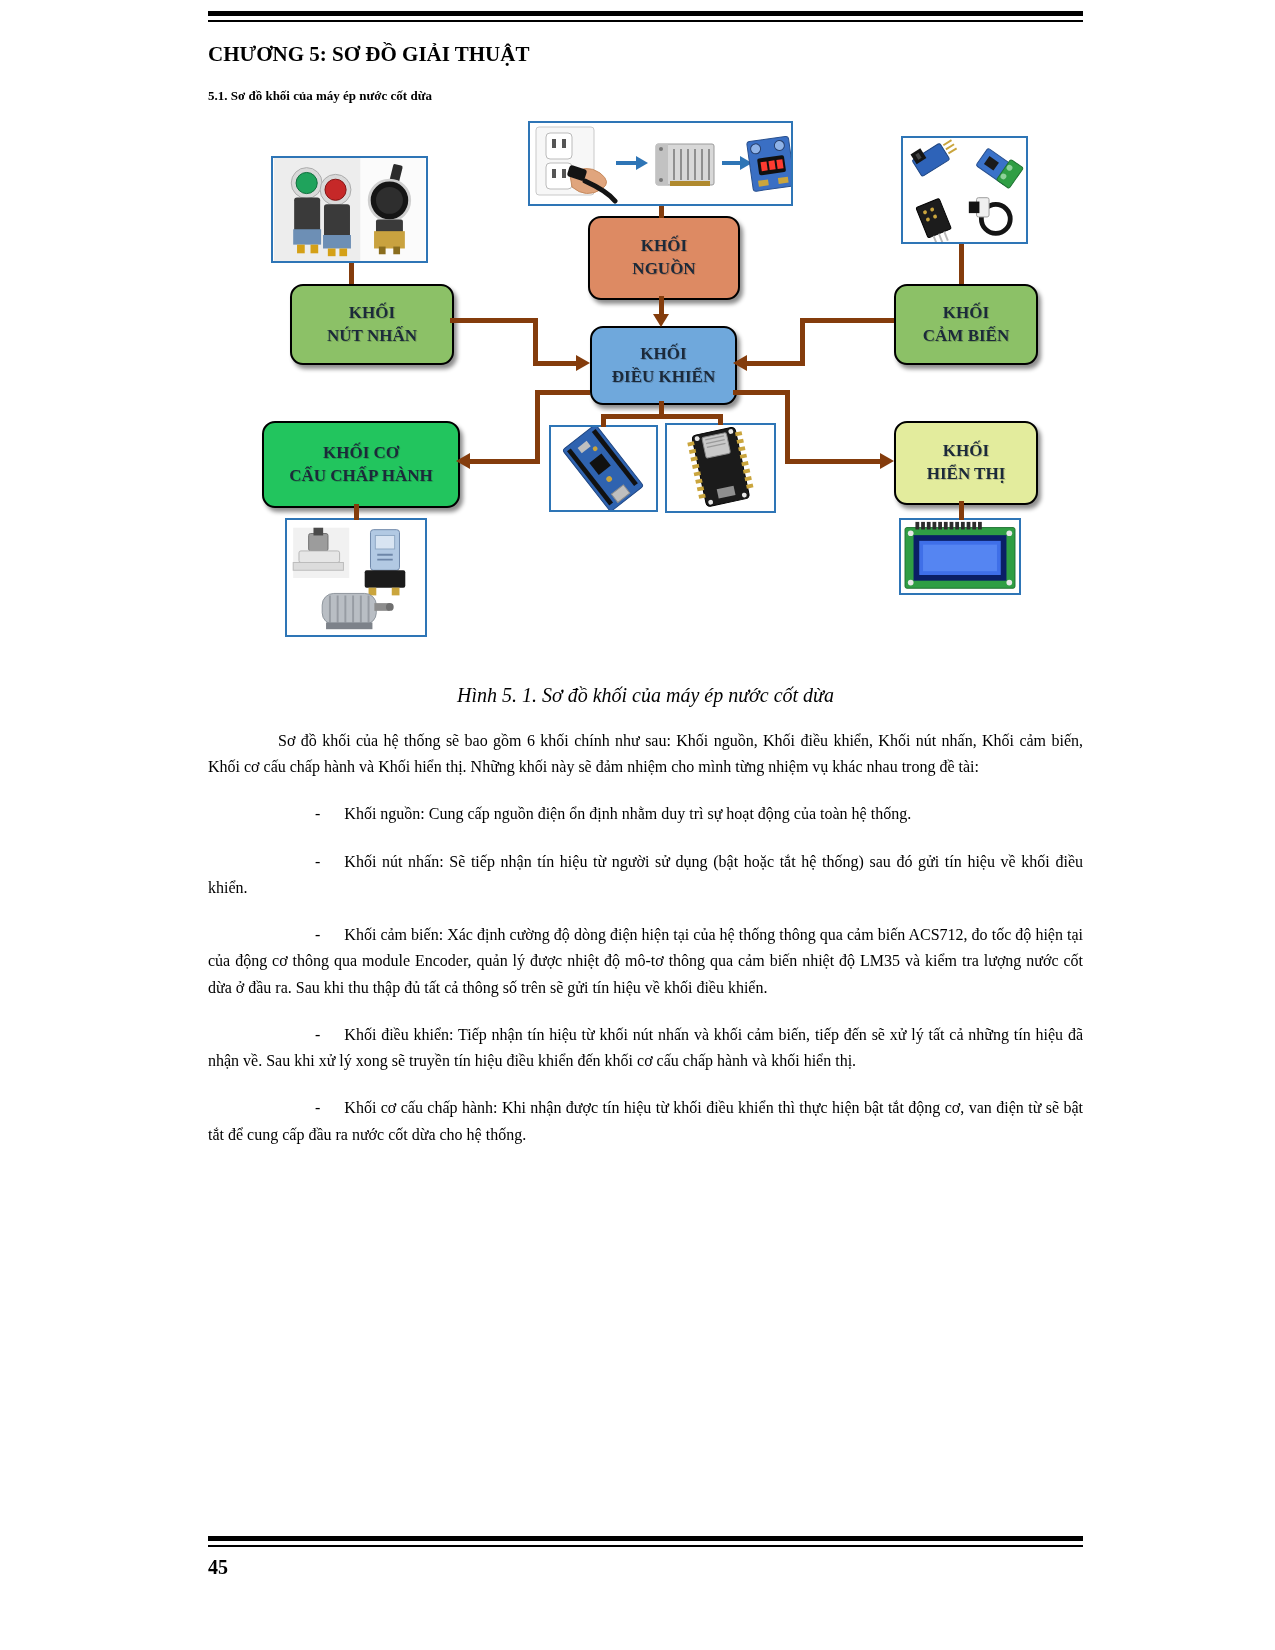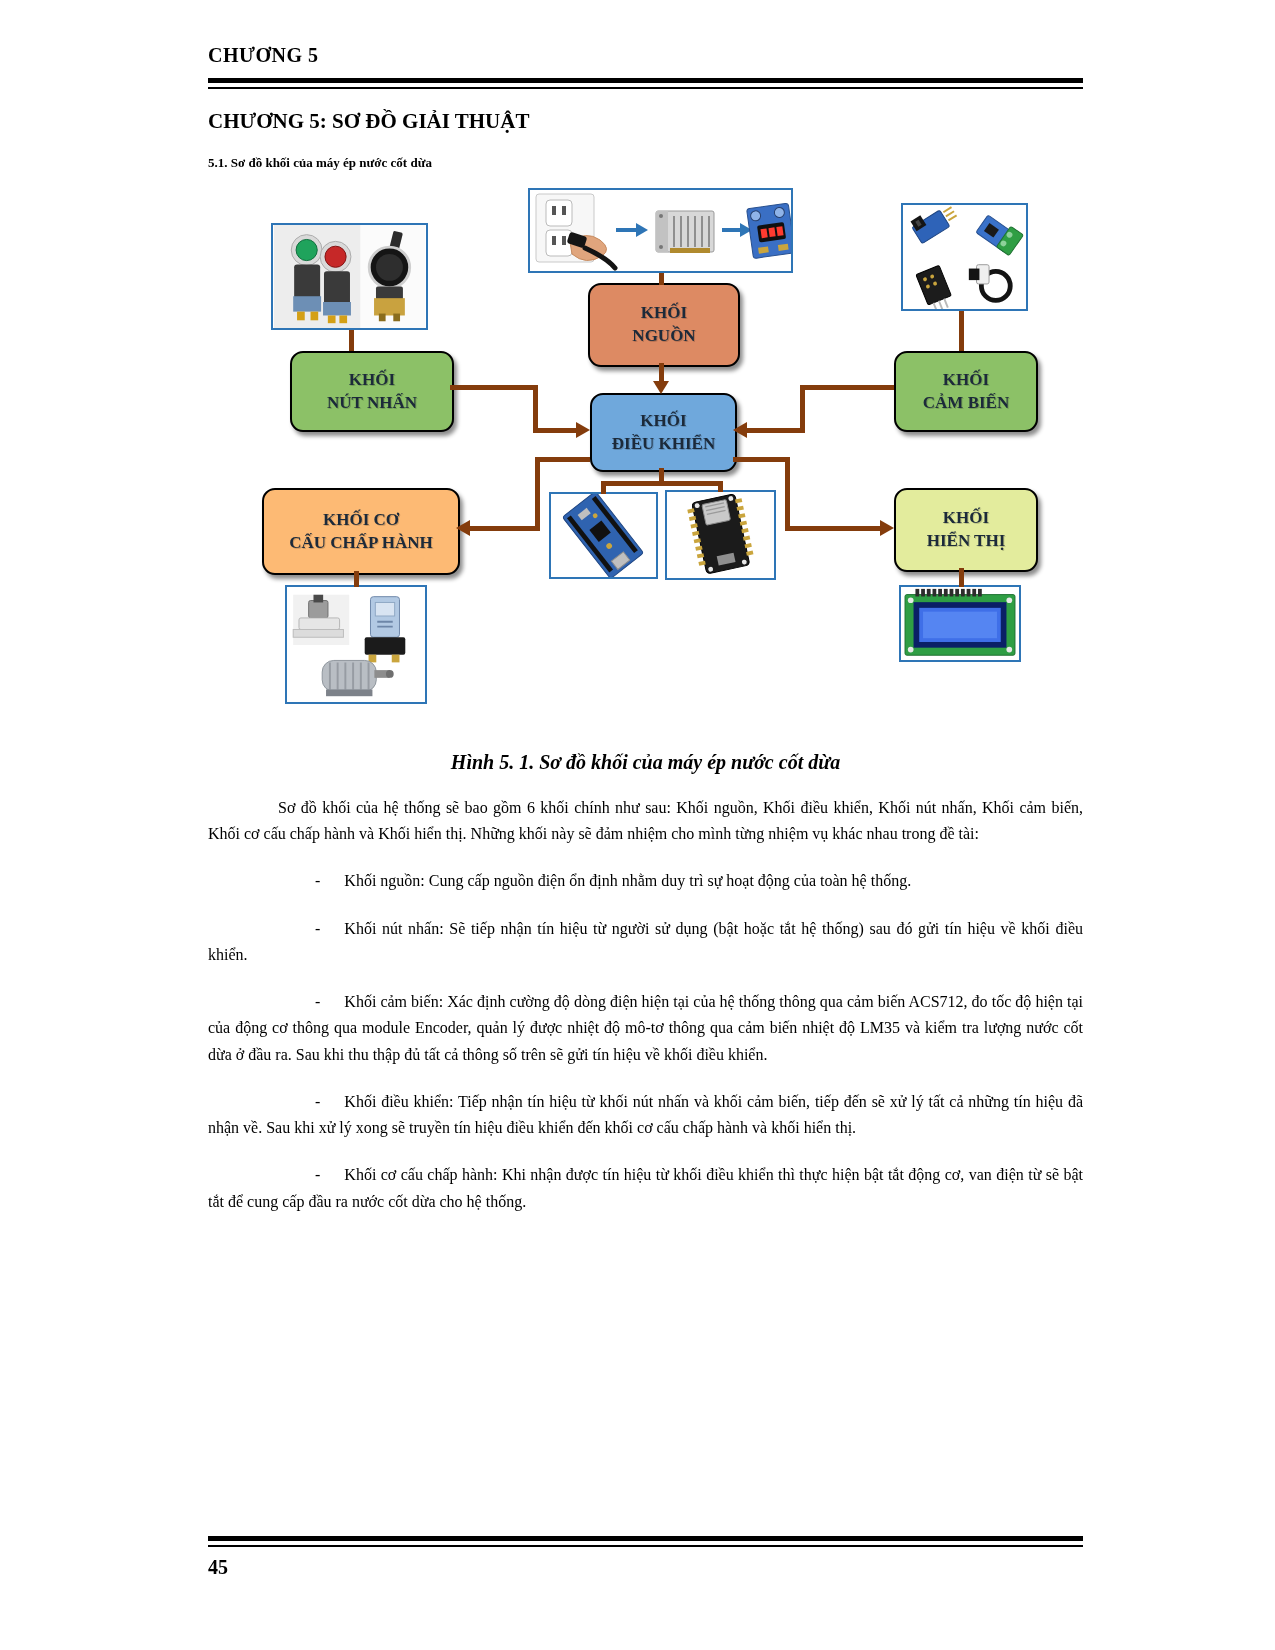--- a/index.html
+++ b/index.html
@@ -30,21 +30,21 @@
     border:2.5px solid #000;border-radius:13px;
     box-shadow:3px 4px 4px rgba(0,0,0,.45);
     font-weight:bold;font-size:17px;line-height:1.35;
     color:var(--blocktext);text-align:center;white-space:pre-line;
     text-shadow:1px 1px 0 rgba(0,0,0,.18);
   }
   .blk-nguon{left:380px;top:100px;width:148px;height:80px;background:#DD8A63;}
   .blk-nutnhan{left:82px;top:168px;width:160px;height:77px;background:#8CC167;}
   .blk-cambien{left:686px;top:168px;width:140px;height:77px;background:#8CC167;}
   .blk-dieukhien{left:382px;top:210px;width:143px;height:75px;background:#6FA8DC;}
-  .blk-cocau{left:54px;top:305px;width:194px;height:83px;background:#fdba74;}
+  .blk-cocau{left:54px;top:305px;width:194px;height:83px;background:#22c55e;}
   .blk-hienthi{left:686px;top:305px;width:140px;height:80px;background:#E3EC9D;}
 
   .imgbox{
     position:absolute;background:#fff;border:2px solid var(--imgborder);
     box-sizing:border-box;overflow:hidden;
   }
   .img-buttons{left:63px;top:40px;width:157px;height:107px;}
   .img-power{left:320px;top:5px;width:265px;height:85px;}
   .img-sensors{left:693px;top:20px;width:127px;height:108px;}
   .img-arduino{left:341px;top:309px;width:109px;height:87px;}
@@ -53,37 +53,36 @@
   .img-lcd{left:691px;top:402px;width:122px;height:77px;}
   .imgbox svg{display:block;width:100%;height:100%;}
 
   .ln{position:absolute;background:var(--brown);}
   .ah{position:absolute;width:0;height:0;}
   .ah-right{border-top:8px solid transparent;border-bottom:8px solid transparent;border-left:14px solid var(--brown);}
   .ah-left{border-top:8px solid transparent;border-bottom:8px solid transparent;border-right:14px solid var(--brown);}
   .ah-down{border-left:8px solid transparent;border-right:8px solid transparent;border-top:13px solid var(--brown);}
 
   
-  .fig-caption{margin-top:38px;text-align:center;font-style:italic;font-size:20px;font-weight:bold;}
+  .fig-caption{margin-top:38px;text-align:center;font-style:italic;font-size:20px;}
   .para{font-size:16px;line-height:1.64;text-align:justify;margin:21px 0 0 0;}
   .para-intro{text-indent:70px;}
   .para-bullet{text-indent:107px;}
   .b-marker{padding-right:24px;}
 
   .footer{position:absolute;left:208px;top:1536px;width:875px;}
   .footer .double-rule{margin-top:0;}
   .page-number{margin-top:9px;text-align:left;font-weight:bold;font-size:20px;}
 </style>
 </head>
 <body>
 
 <div class="page">
   <div class="content">
 
-    <div class="chapter-header">CHƯƠNG 5</div>
     <div class="double-rule"></div>
 
     <div class="doc-title">CHƯƠNG 5: SƠ ĐỒ GIẢI THUẬT</div>
     <div class="section-heading">5.1. Sơ đồ khối của máy ép nước cốt dừa</div>
 
     <div class="diagram">
 
       <div class="imgbox img-buttons">
         <svg viewBox="0 0 157 107">
           <rect x="0" y="0" width="90" height="107" fill="#ededed"></rect>

